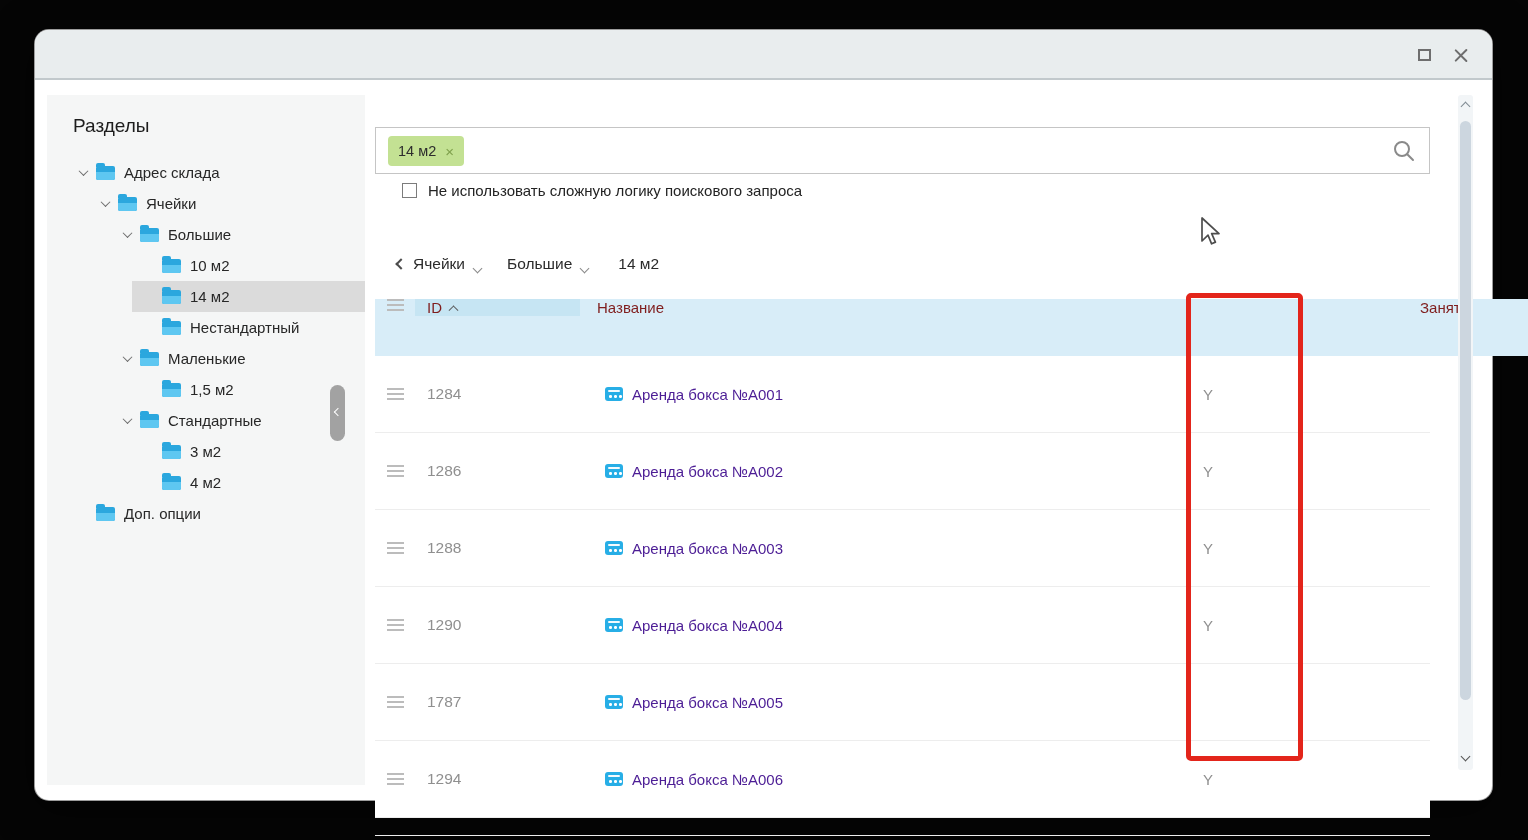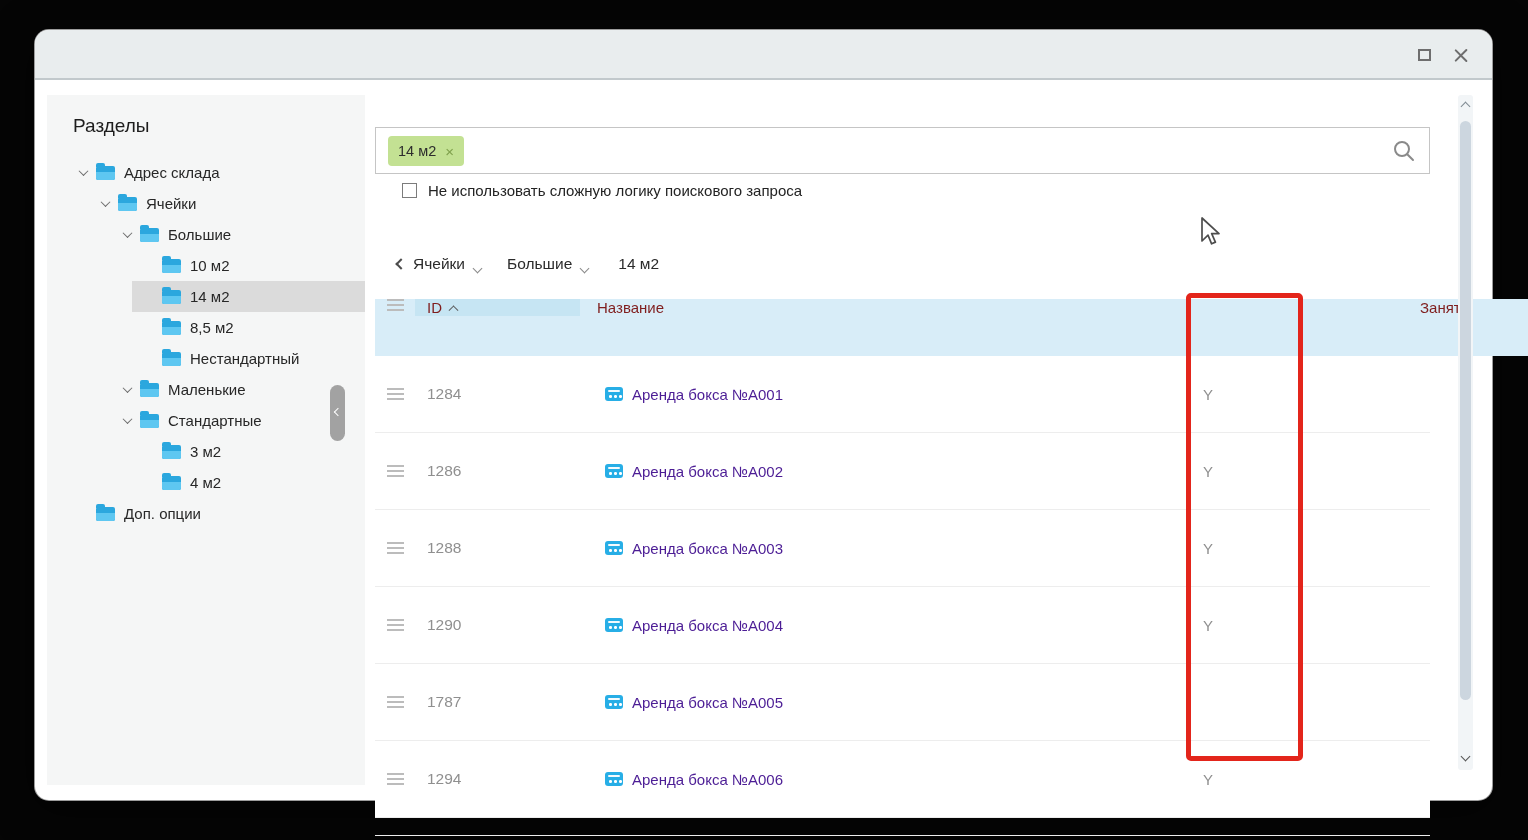--- a/index.html
+++ b/index.html
@@ -162,35 +162,35 @@
             <span class="chev"></span>
           </span>
     <span class="folder"></span>
     <span class="tree-label">14 м2</span>
   </div>
         <div class="tree-item" style="padding-left: 95px;">
     <span class="tw" style="visibility: hidden;">
             <span class="chev"></span>
           </span>
     <span class="folder"></span>
-    <span class="tree-label">8,5 м2</span>
-  </div>
-        <div class="tree-item" style="padding-left: 95px;">
-    <span class="tw" style="visibility: hidden;">
-            <span class="chev"></span>
-          </span>
-    <span class="folder"></span>
     <span class="tree-label">Нестандартный</span>
   </div>
         <div class="tree-item" style="padding-left: 73px;">
     <span class="tw">
             <span class="chev"></span>
           </span>
     <span class="folder"></span>
     <span class="tree-label">Маленькие</span>
+  </div>
+        <div class="tree-item" style="padding-left: 95px;">
+    <span class="tw" style="visibility: hidden;">
+            <span class="chev"></span>
+          </span>
+    <span class="folder"></span>
+    <span class="tree-label">1,5 м2</span>
   </div>
         <div class="tree-item" style="padding-left: 73px;">
     <span class="tw">
             <span class="chev"></span>
           </span>
     <span class="folder"></span>
     <span class="tree-label">Стандартные</span>
   </div>
         <div class="tree-item" style="padding-left: 95px;">
     <span class="tw" style="visibility: hidden;">

